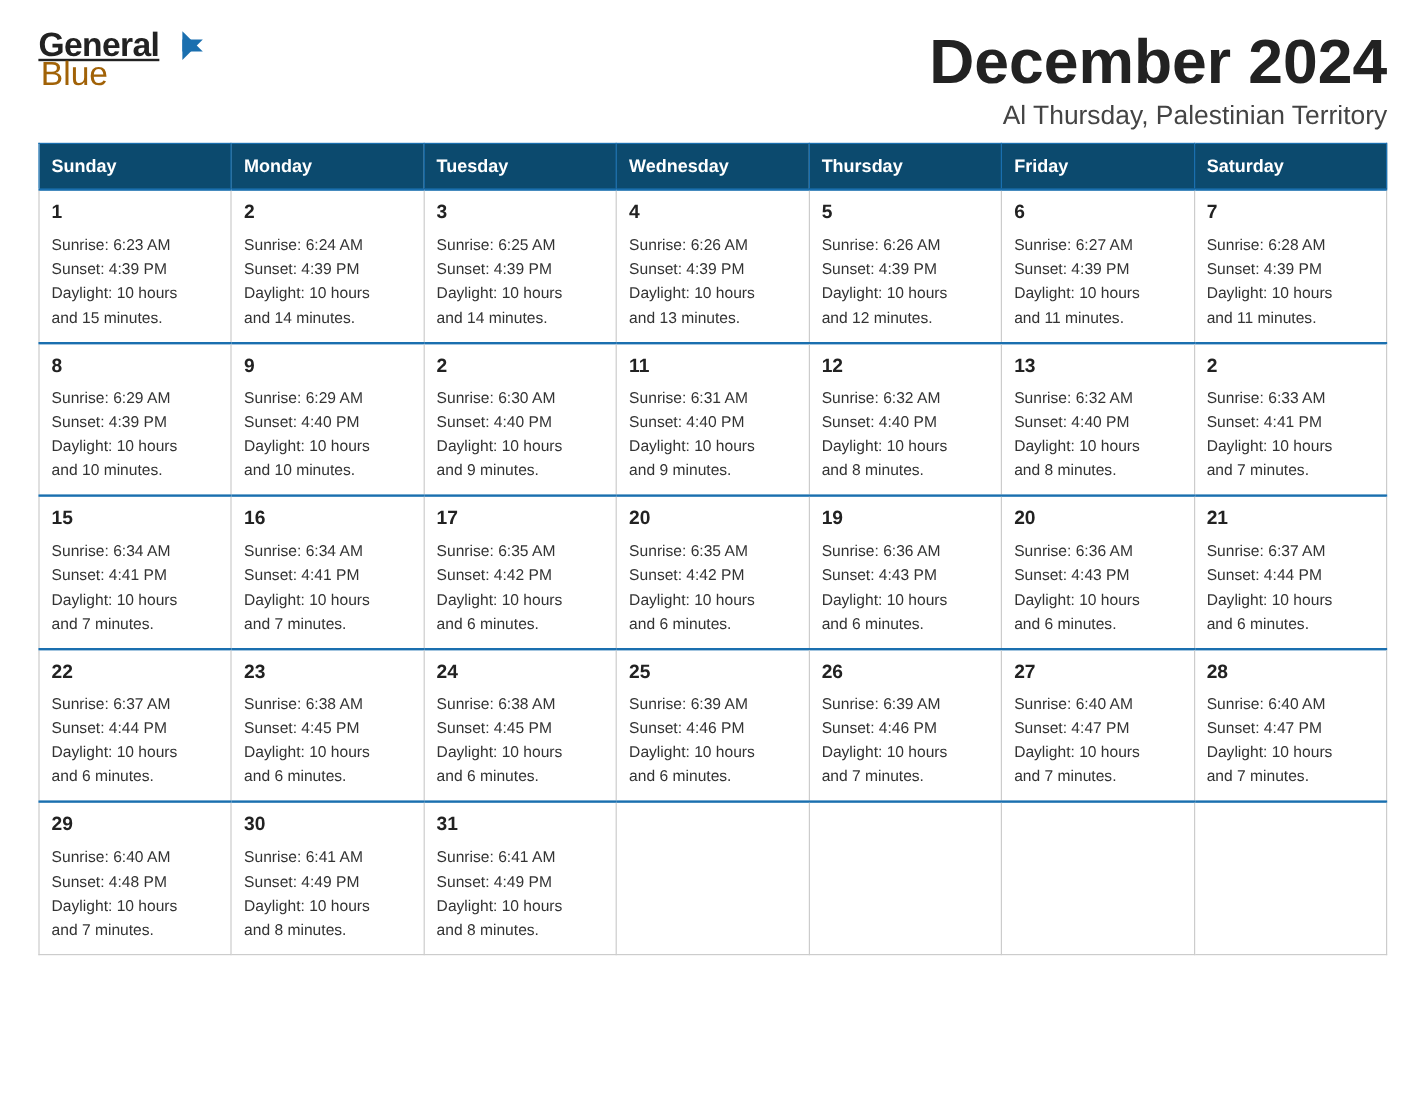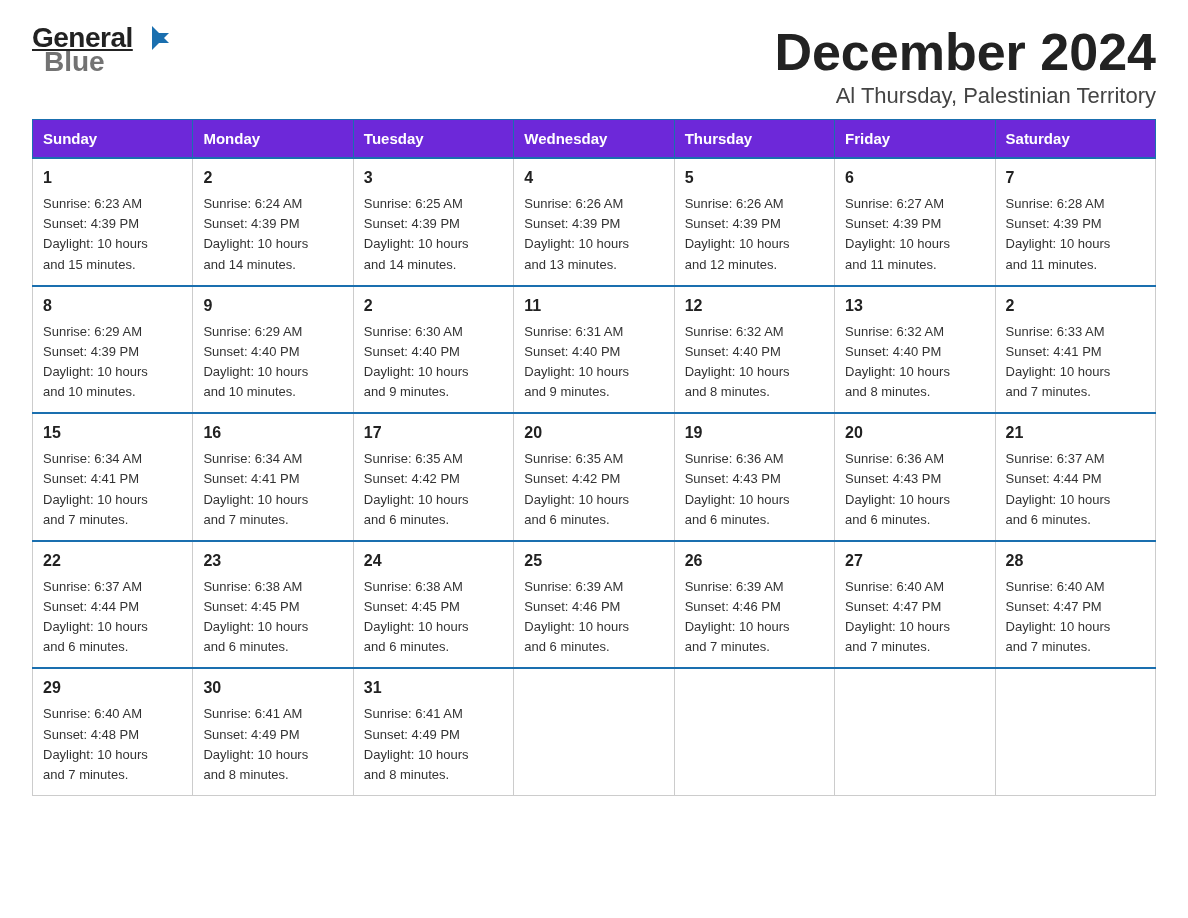--- a/index.html
+++ b/index.html
@@ -30,24 +30,24 @@
     }
     .logo-general {
       font-size: 28px;
       font-weight: bold;
       color: #222;
       letter-spacing: -0.5px;
       text-decoration: underline;
     }
     .logo-blue {
       font-size: 28px;
-      font-weight: bold;
-      color: #737373;
+      font-weight: normal;
+      color: #a16207;
       margin-top: -4px;
-      margin-left: 12px;
+      margin-left: 2px;
     }
     .title-block {
       text-align: right;
     }
     .month-title {
       font-size: 52px;
       font-weight: bold;
       color: #222;
       line-height: 1.1;
       text-align: right;
@@ -56,21 +56,21 @@
       font-size: 22px;
       color: #444;
       margin-top: 2px;
     }
     .calendar {
       width: 100%;
       border-collapse: collapse;
       margin-top: 10px;
     }
     .calendar th {
-      background: #6d28d9;
+      background: #0c4a6e;
       color: #fff;
       font-size: 15px;
       font-weight: bold;
       padding: 10px 10px 10px 10px;
       text-align: left;
       border: 1px solid #1a6faf;
     }
     .calendar td {
       vertical-align: top;
       padding: 7px 10px 10px 10px;

